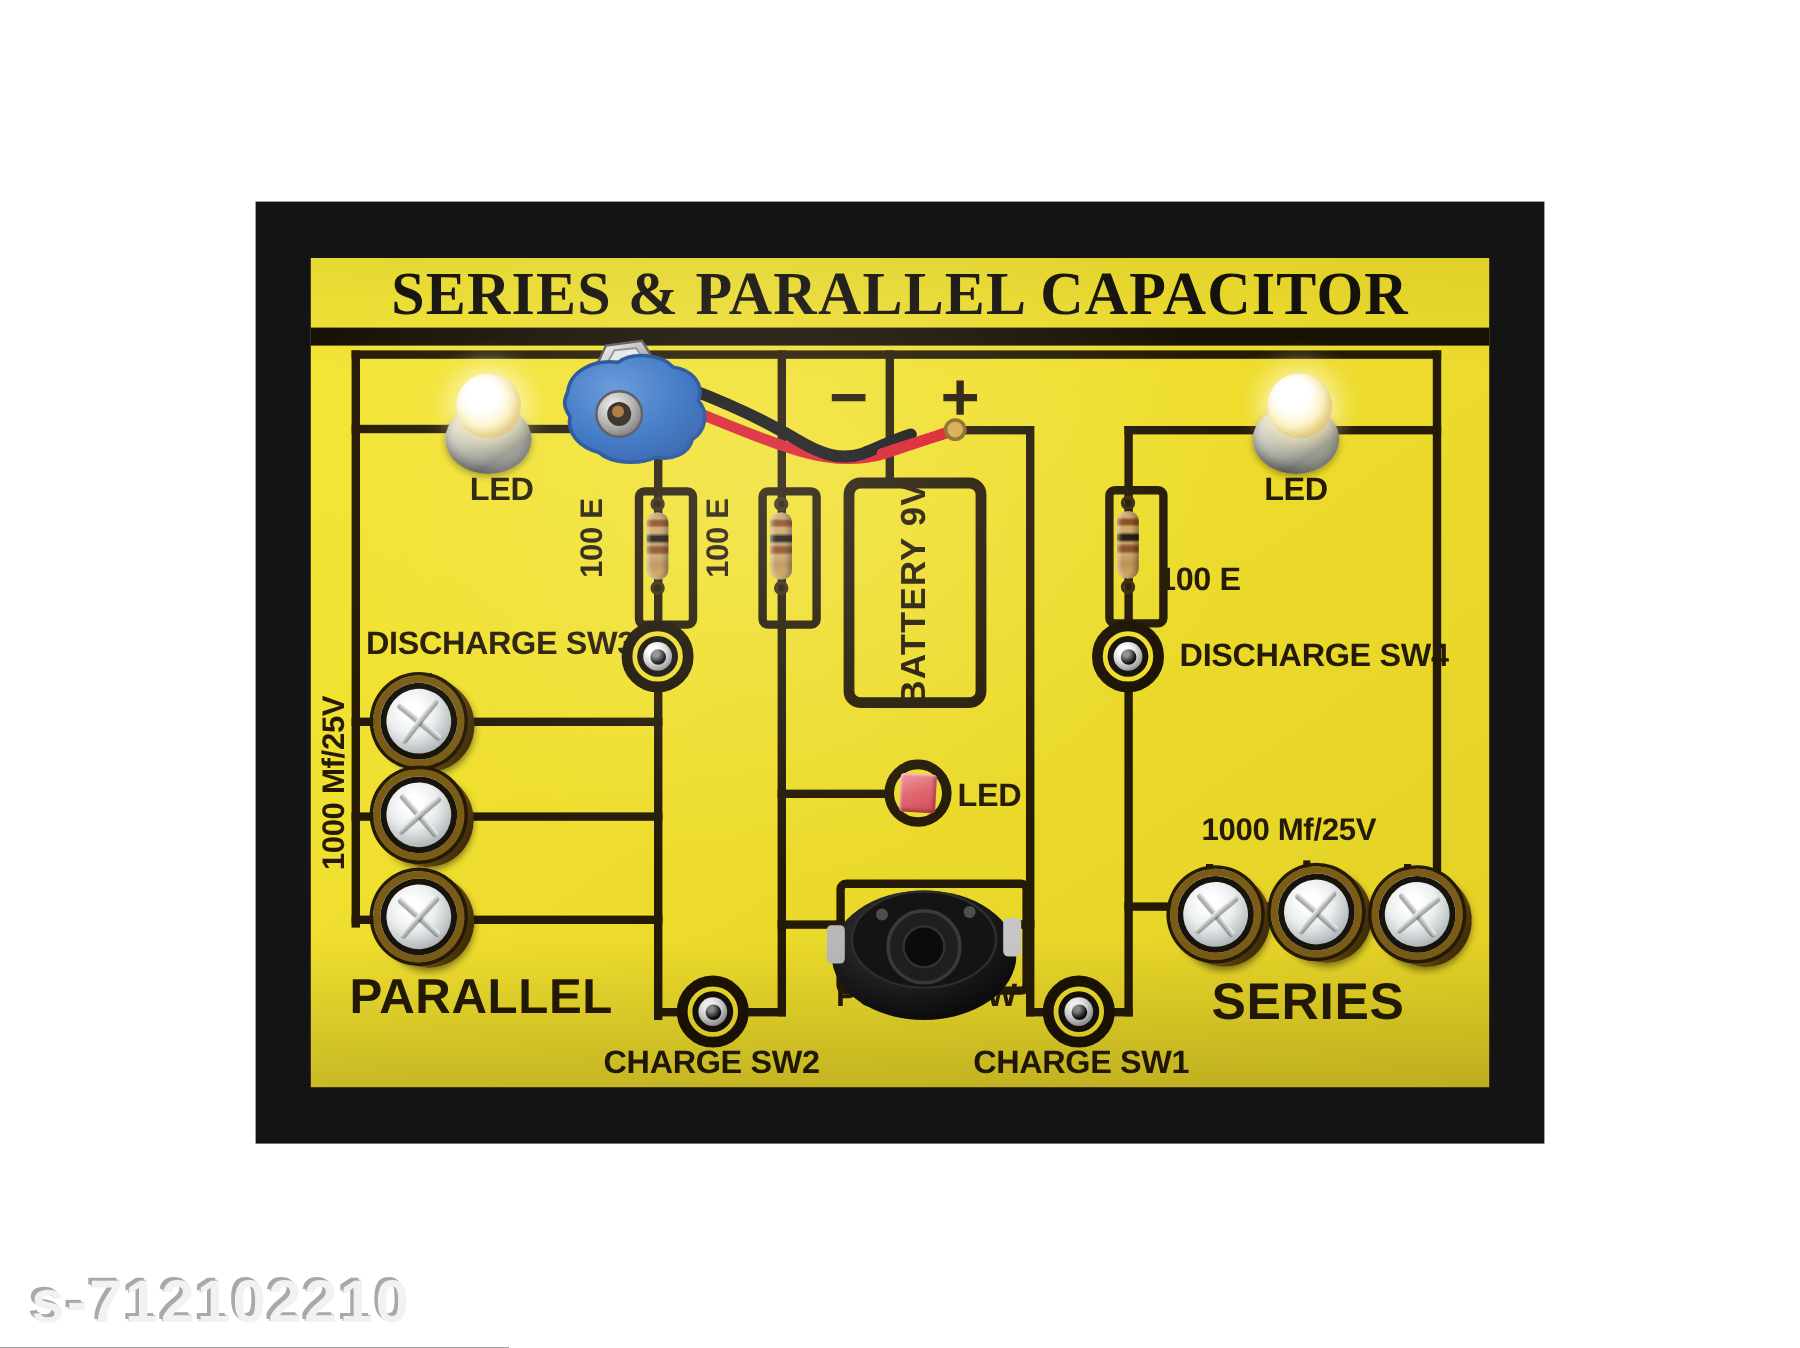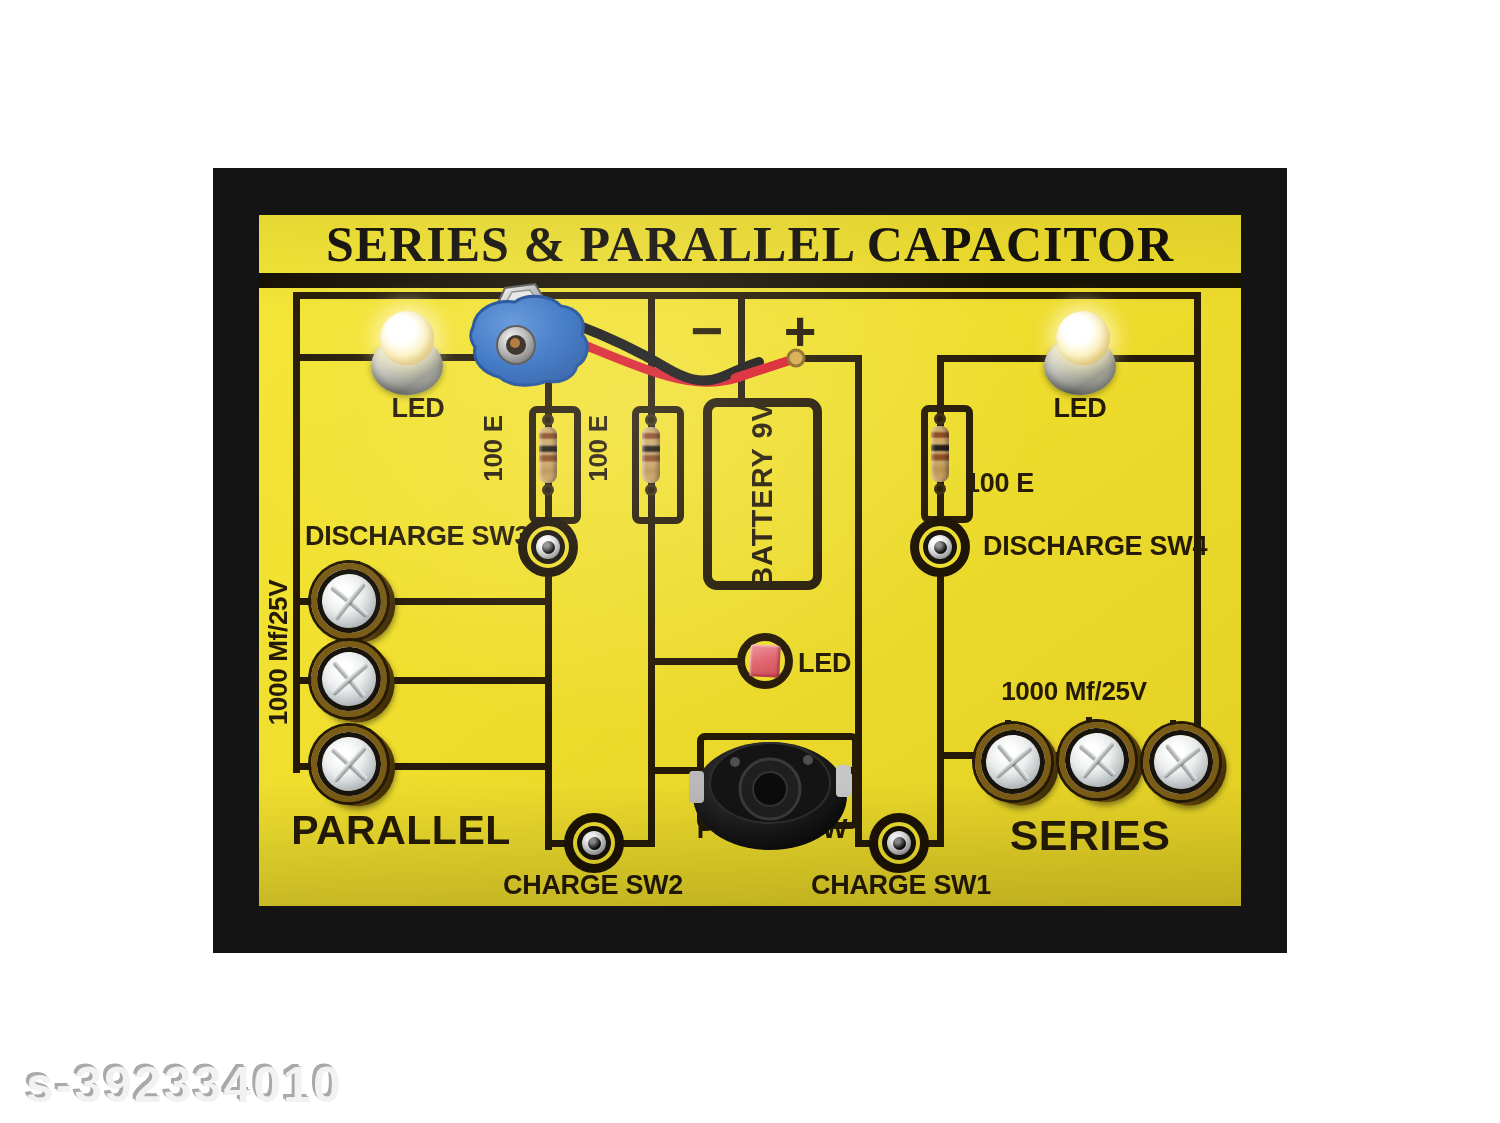--- a/index.html
+++ b/index.html
@@ -343,13 +343,13 @@
         <circle cx="257" cy="130" r="19" fill="url(#gstud)" stroke="#4f4f4f" stroke-width="2"></circle>
         <circle cx="257" cy="130" r="10" fill="#2a2118"></circle>
         <circle cx="256" cy="128" r="5" fill="#a86f2e"></circle>
       </g>
     </svg>
 
     <div id="light"></div>
   </div>
 </div>
 
-<div id="watermark">s-392334010</div>
+<div id="watermark">s-712102210</div>
 
 </body></html>

